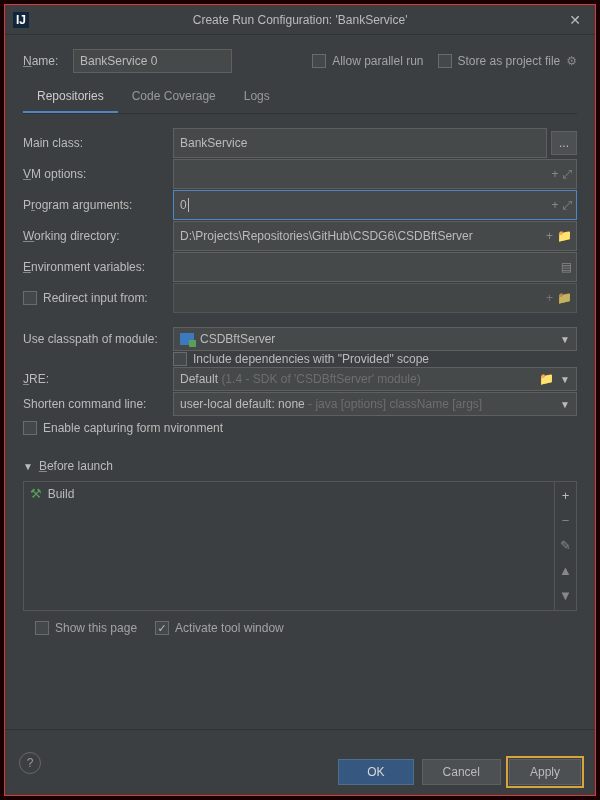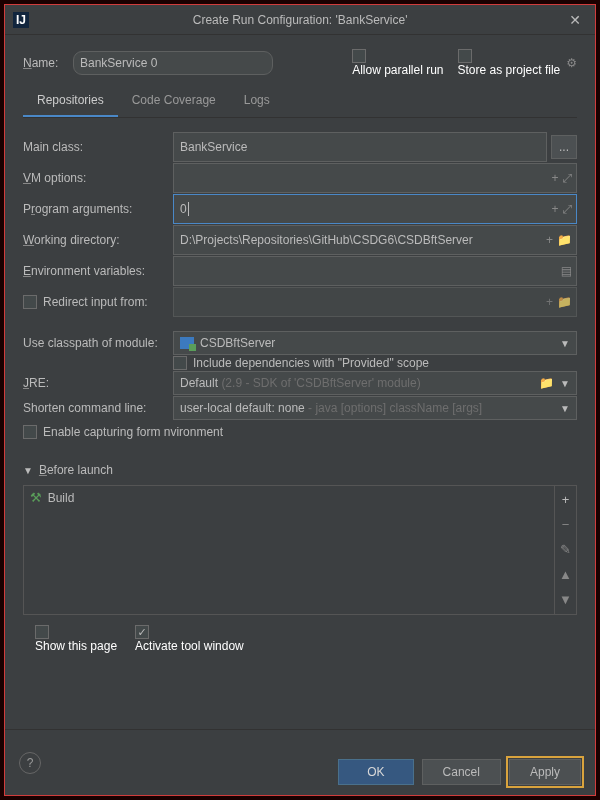--- a/index.html
+++ b/index.html
@@ -38,30 +38,30 @@
 .row { display: flex; align-items: center; margin-bottom: 10px; }
 .label { color: #bbbbbb; }
 .u { text-decoration: underline; text-decoration-color: #888; }
 
 .text-input {
   background: #45494a; border: 1px solid #5e6060; color: #bbbbbb;
   height: 24px; padding: 2px 6px; font-size: 12px;
 }
 
 .name-row .label { width: 50px; }
-.name-row .text-input { width: 200px; border-radius: 9px; }
+.name-row .text-input { width: 159px; }
 .name-row .spacer { flex: 1; }
 
 .checkbox {
   width: 14px; height: 14px; border: 1px solid #6b6b6b; background: #43494a;
   display: inline-flex; align-items: center; justify-content: center;
   margin-right: 6px; flex-shrink: 0;
 }
 .checkbox.checked::after { content: "✓"; color: #bbbbbb; font-size: 11px; line-height: 1; }
-.chk-wrap { display: inline-flex; margin-left: 14px; color: #ffffff; flex-direction: column; }
+.chk-wrap { display: inline-flex; align-items: center; margin-left: 14px; color: #a3a3a3; }
 .gear { margin-left: 6px; color: #888; }
 
 .tabs { display: flex; border-bottom: 1px solid #323232; margin-bottom: 14px; }
 .tab { padding: 6px 14px 8px 14px; color: #999999; cursor: pointer; border-bottom: 2px solid transparent; }
 .tab.active { color: #cccccc; border-bottom: 2px solid #4a88c7; }
 
 .form { display: flex; flex-direction: column; gap: 1px; }
 .form-row { display: flex; align-items: center; }
 .form-row .flabel { width: 150px; color: #bbbbbb; flex-shrink: 0; }
 .form-row .ffield { flex: 1; display: flex; align-items: center; gap: 4px; }
@@ -256,21 +256,21 @@
 
       <div class="indent-offset">
         <span class="checkbox"></span>
         <span>Include dependencies with "Provided" scope</span>
       </div>
 
       <div class="form-row">
         <span class="flabel"><span class="u">J</span>RE:</span>
         <div class="ffield">
           <div class="dropdown">
-            <span><span>Default</span> <span class="hint">(2.9 - SDK of 'CSDBftServer' module)</span></span>
+            <span><span>Default</span> <span class="hint">(1.4 - SDK of 'CSDBftServer' module)</span></span>
             <span class="field-icons" style="right:22px;">
               <span>📁</span>
             </span>
             <span class="caret">▼</span>
           </div>
         </div>
       </div>
 
       <div class="form-row">
         <span class="flabel">Shorten command line:</span>

